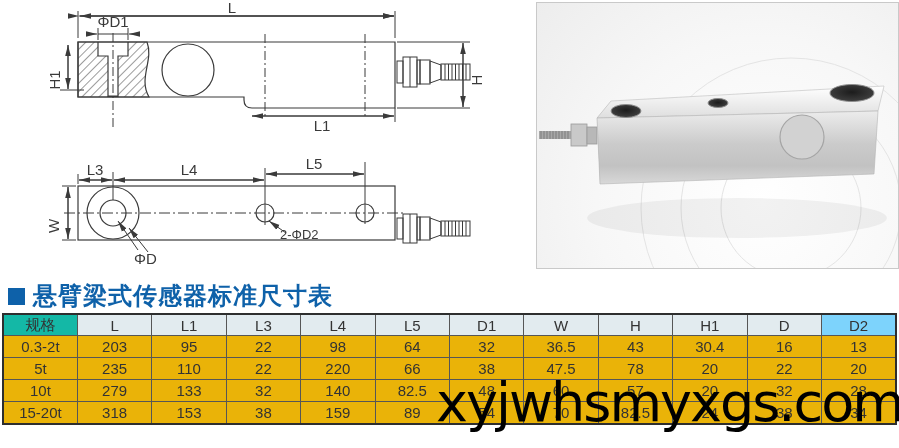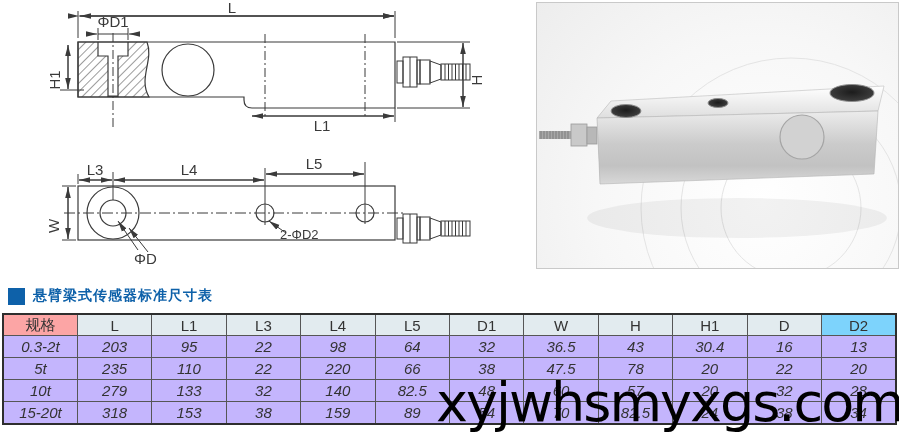--- a/index.html
+++ b/index.html
@@ -9,28 +9,28 @@
   #drawings{position:absolute;left:0;top:0;}
   .dim-label{font-family:"Liberation Sans","DejaVu Sans",sans-serif;font-size:15px;fill:#3a3a3a;}
   .dim-label-sm{font-family:"Liberation Sans","DejaVu Sans",sans-serif;font-size:13px;fill:#3a3a3a;}
   
   #photo{position:absolute;left:536px;top:2px;width:361px;height:265px;
          border:1px solid #c9c9c9;
          background:radial-gradient(circle at 62% 75%, #ffffff 0%, #f7f7f7 55%, #ededed 100%);}
   
   #section-title{position:absolute;left:8px;top:285px;display:flex;align-items:center;height:22px;}
   #title-bullet{width:17px;height:17px;margin-right:8px;}
-  #title-text{font-size:14px;font-weight:bold;letter-spacing:1px;}
+  #title-text{font-size:24px;font-weight:bold;letter-spacing:1px;}
   
   #spec-table{position:absolute;left:2px;top:313px;width:895px;border-collapse:collapse;
               table-layout:fixed;font-size:15px;color:#333;}
   #spec-table th,#spec-table td{border:1px solid #565656;text-align:center;padding:0;
               overflow:hidden;white-space:nowrap;}
   #spec-table th{height:20px;font-weight:normal;}
-  #spec-table td{height:21px;background:#c4b5fd;font-style:italic;}
+  #spec-table td{height:21px;background:#eab308;}
   #spec-table{border:2px solid #2e2e2e;}
   
   #watermark{position:absolute;left:436px;top:376px;font-size:54px;line-height:1;
              letter-spacing:-2px;color:#000;font-family:"DejaVu Sans",sans-serif;
              z-index:10;white-space:nowrap;}
 </style>
 </head>
 <body>
 
 <div id="stage">
@@ -221,21 +221,21 @@
   </div>
 
   <div id="section-title">
     <div id="title-bullet" style="background: rgb(14, 97, 169);"></div>
     <span id="title-text" style="color: rgb(14, 97, 169);">悬臂梁式传感器标准尺寸表</span>
   </div>
 
   <table id="spec-table">
     <thead>
         <tr id="thead-row">
-          <th style="background: #fca5a5;">规格</th>
+          <th style="background: #14b8a6;">规格</th>
           <th style="background: rgb(226, 235, 239);">L</th>
           <th style="background: rgb(226, 235, 239);">L1</th>
           <th style="background: rgb(226, 235, 239);">L3</th>
           <th style="background: rgb(226, 235, 239);">L4</th>
           <th style="background: rgb(226, 235, 239);">L5</th>
           <th style="background: rgb(226, 235, 239);">D1</th>
           <th style="background: rgb(226, 235, 239);">W</th>
           <th style="background: rgb(226, 235, 239);">H</th>
           <th style="background: rgb(226, 235, 239);">H1</th>
           <th style="background: rgb(226, 235, 239);">D</th>

